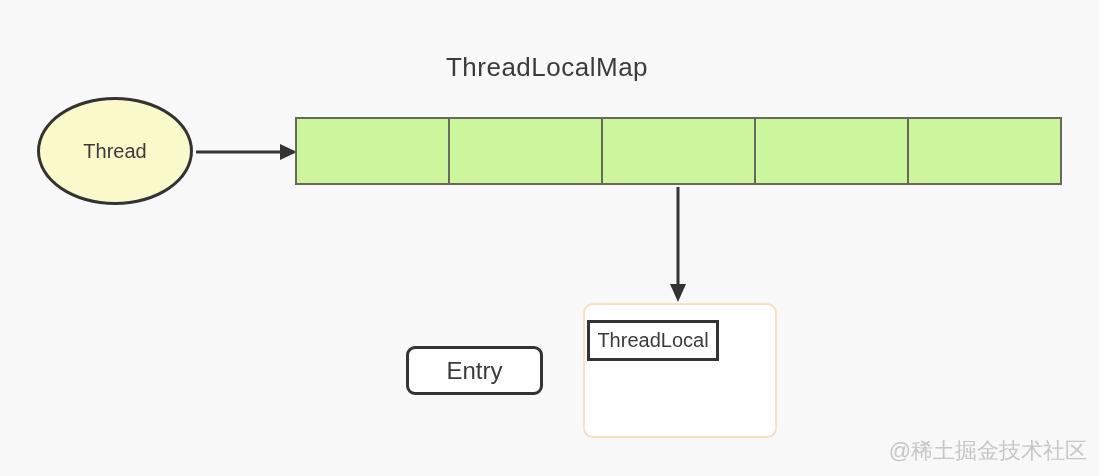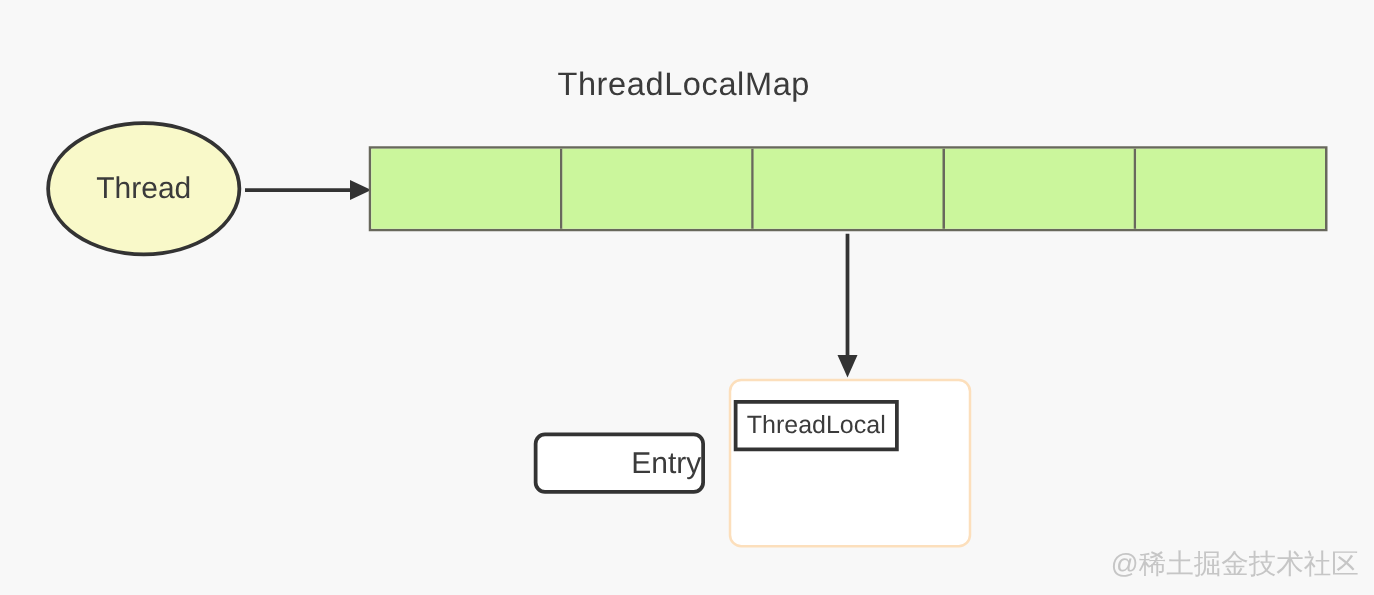--- a/index.html
+++ b/index.html
@@ -42,21 +42,21 @@
     left: 37px;
     top: 97px;
     width: 156px;
     height: 108px;
     background: var(--ellipse_fill);
     border: 3px solid var(--node_border);
     border-radius: 50%;
     display: flex;
     align-items: center;
     justify-content: center;
-    font-size: 24px;
+    font-size: 20px;
   }
   .arrow-layer {
     position: absolute;
     left: 0;
     top: 0;
     width: 1099px;
     height: 476px;
     pointer-events: none;
   }
   .arrow-layer line { stroke: var(--arrow); stroke-width: 3; }
@@ -71,30 +71,30 @@
     border: 2px solid var(--cell_border);
   }
   .map-cell {
     flex: 1;
     background: var(--cell_fill);
     border-right: 2px solid var(--cell_border);
   }
   .map-cell:last-child { border-right: none; }
   .entry-label-box {
     position: absolute;
-    left: 427px;
+    left: 406px;
     top: 346px;
     width: 137px;
     height: 49px;
     background: var(--box_fill);
     border: 3px solid var(--node_border);
     border-radius: 9px;
     display: flex;
     align-items: center;
-    justify-content: flex-end;
+    justify-content: center;
     font-size: 24px;
   }
   .entry-container {
     position: absolute;
     left: 583px;
     top: 303px;
     width: 194px;
     height: 135px;
     background: var(--box_fill);
     border: 2px solid var(--entry_container_border);

